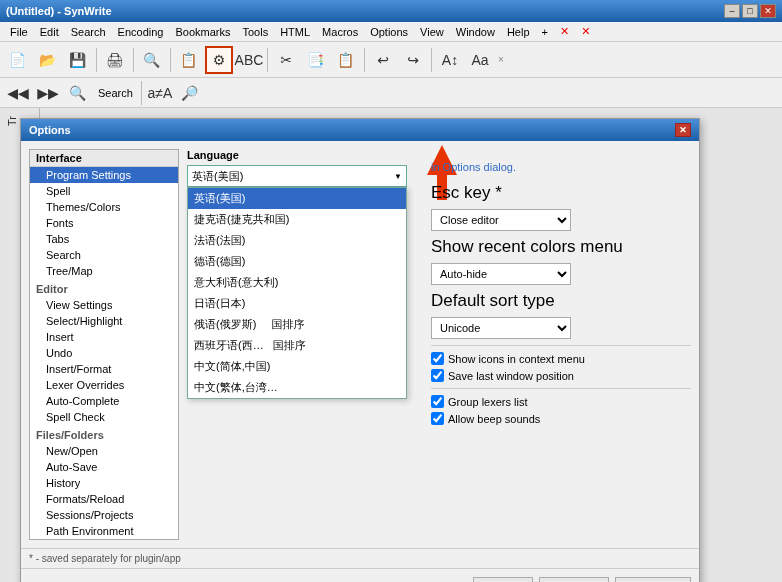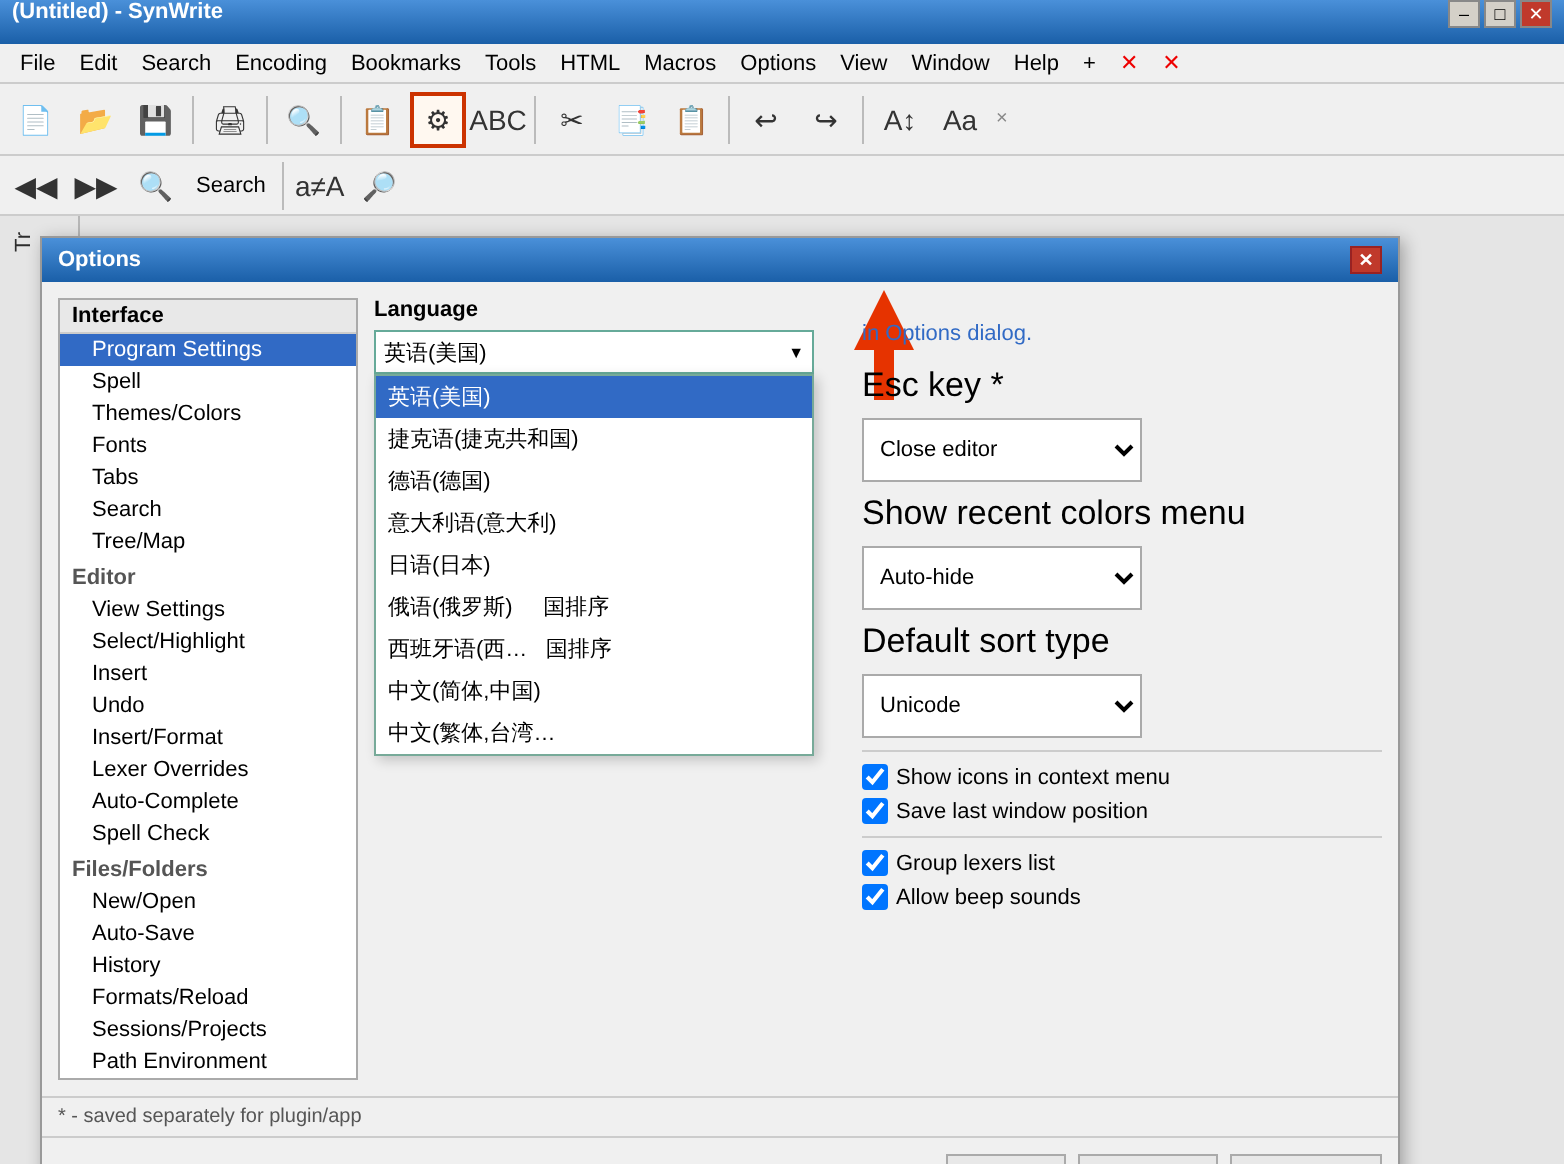--- a/index.html
+++ b/index.html
@@ -11,20 +11,21 @@
       height: 582px;
       overflow: hidden;
       position: relative;
     }
 
     
     .title-bar {
       background: linear-gradient(to bottom, #4a90d9, #1a5fa8);
       height: 22px;
       display: flex;
+      align-items: center;
       padding: 0 6px;
       justify-content: space-between;
     }
     .title-bar-text {
       color: white;
       font-size: 11px;
       font-weight: bold;
     }
     .title-bar-buttons {
       display: flex;
@@ -272,21 +273,21 @@
       margin-bottom: 6px;
       gap: 6px;
     }
     .settings-label {
       font-size: 17px;
       color: #000;
       min-width: 140px;
     }
     .settings-select {
       width: 140px;
-      height: 32px;
+      height: 22px;
       border: 1px solid #aaa;
       background: white;
       font-size: 11px;
       padding: 1px 4px;
     }
 
     .info-text {
       font-size: 11px;
       color: #316ac5;
       margin-bottom: 10px;
@@ -456,20 +457,21 @@
             <div class="lang-label">Language</div>
             <div class="dropdown-container">
               <div style="width:220px;height:22px;border:1px solid #6a9;background:white;font-size:11px;padding:2px 4px;display:flex;align-items:center;justify-content:space-between;cursor:pointer;">
                 <span>英语(美国)</span>
                 <span style="font-size:8px;">▼</span>
               </div>
 
               <div class="dropdown-open">
                 <div class="dropdown-option selected">英语(美国)</div>
                 <div class="dropdown-option">捷克语(捷克共和国)</div>
+                <div class="dropdown-option">法语(法国)</div>
                 <div class="dropdown-option">德语(德国)</div>
                 <div class="dropdown-option">意大利语(意大利)</div>
                 <div class="dropdown-option">日语(日本)</div>
                 <div class="dropdown-option" style="position:relative;">俄语(俄罗斯)&nbsp;&nbsp;&nbsp;&nbsp;&nbsp;国排序</div>
                 <div class="dropdown-option">西班牙语(西…&nbsp;&nbsp;&nbsp;国排序</div>
                 <div class="dropdown-option">中文(简体,中国)</div>
                 <div class="dropdown-option">中文(繁体,台湾…</div>
               </div>
             </div>
           </div>

